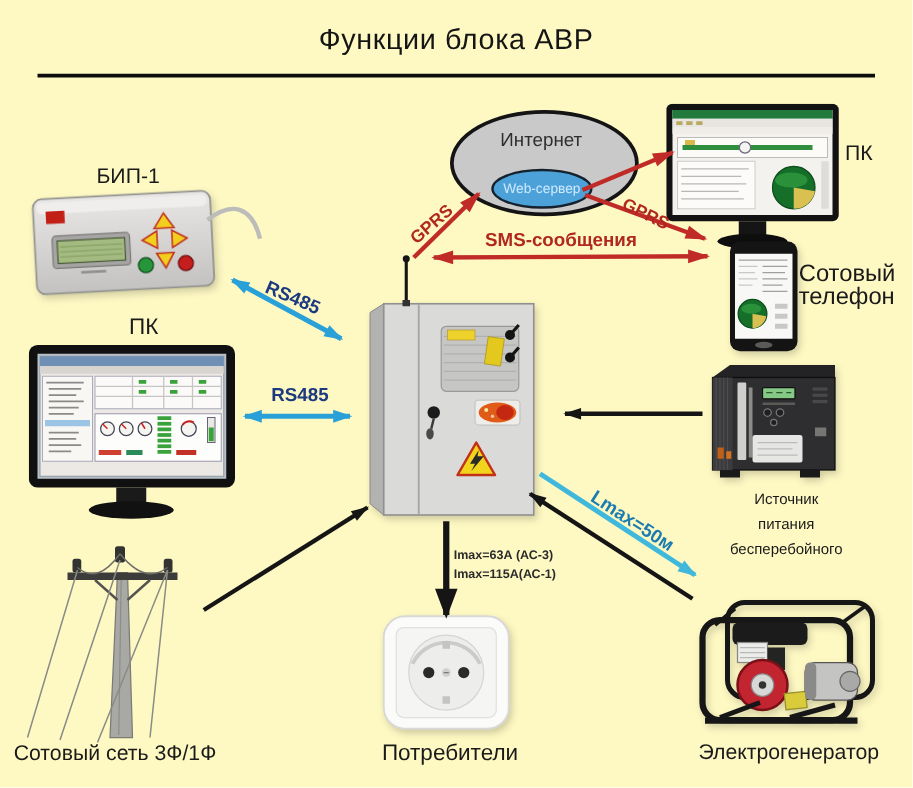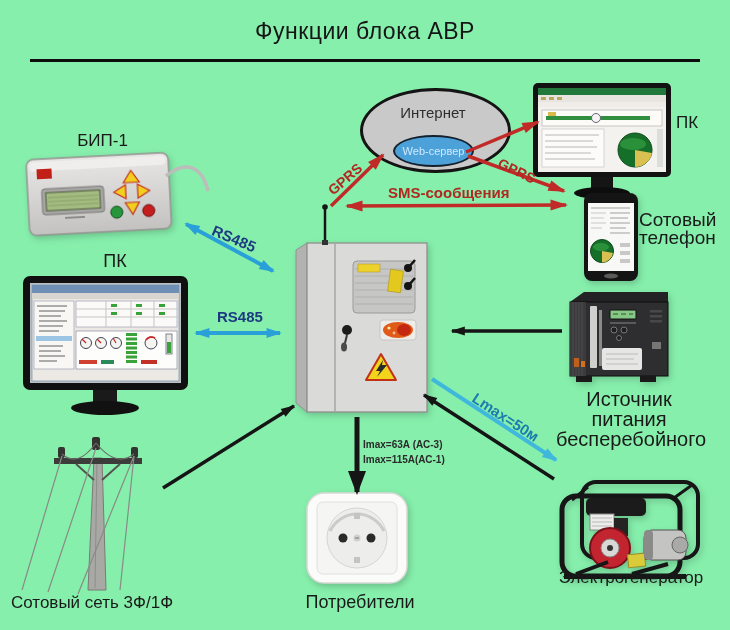--- a/index.html
+++ b/index.html
@@ -1,16 +1,16 @@
 <!DOCTYPE html>
 <html><head>
 <meta charset="utf-8">
 <style>
   html,body{margin:0;padding:0;background:#ffffff;}
-  .stage{position:relative;width:730px;height:630px;background:#86efac;overflow:hidden;
+  .stage{position:relative;width:730px;height:630px;background:#fef9c3;overflow:hidden;
          font-family:"Liberation Sans",sans-serif;}
   .title{position:absolute;left:0;top:18px;width:730px;text-align:center;
          font-size:23px;color:#151515;letter-spacing:.5px;}
   .rule{position:absolute;left:30px;top:59px;width:670px;height:3px;background:#0d0d0d;}
   .overlay{position:absolute;left:0;top:0;z-index:50;pointer-events:none;}
   .dev{position:absolute;z-index:10;}
   .lbl{position:absolute;z-index:60;color:#1a1a1a;white-space:nowrap;}
   .node-lbl{font-size:17px;text-align:center;}
   .link-lbl{font-weight:bold;}
   .rs485{color:#1c3a80;font-size:15px;}
@@ -312,21 +312,21 @@
           <rect x="88" y="29" width="12" height="2.5"></rect>
           <rect x="88" y="34" width="12" height="2.5"></rect>
         </g>
       <rect x="90" y="56" width="9" height="7" fill="#767674"></rect>
       <rect x="12" y="72" width="5" height="9" fill="#c06018"></rect>
         <rect x="19" y="75" width="4" height="6" fill="#d07020"></rect>
       <rect x="14" y="90" width="16" height="6" fill="#1a1a1a"></rect>
         <rect x="78" y="90" width="16" height="6" fill="#1a1a1a"></rect>
     </svg>
   </div>
-  <div class="lbl" style="left:556px;top:389px;width:146px;text-align:center;font-size:20px;line-height:20px;">
+  <div class="lbl" style="left:556px;top:389px;width:146px;text-align:center;font-size:12px;line-height:20px;">
     <div>Источник</div>
     <div>питания</div>
     <div>бесперебойного</div>
   </div>
 
   <div class="dev soft" style="left:556px;top:474px;">
     <svg width="150" height="112">
       <rect x="26" y="8" width="116" height="76" rx="14" fill="none" stroke="#161616" stroke-width="4"></rect>
       <rect x="6" y="22" width="118" height="80" rx="14" fill="none" stroke="#161616" stroke-width="5"></rect>
       <line x1="16" y1="26" x2="32" y2="13" stroke="#161616" stroke-width="3"></line>
@@ -348,21 +348,21 @@
       <g>
         <rect x="88" y="56" width="42" height="30" rx="8" fill="#c4c4c2" stroke="#555553"></rect>
         <rect x="88" y="56" width="9" height="30" rx="4" fill="#8a8a88"></rect>
         <circle cx="124" cy="71" r="8" fill="#a9a9a7" stroke="#666"></circle>
       </g>
       <rect x="8" y="100" width="122" height="5" fill="#161616"></rect>
       <line x1="20" y1="100" x2="52" y2="88" stroke="#161616" stroke-width="4"></line>
       <line x1="76" y1="100" x2="112" y2="90" stroke="#161616" stroke-width="4"></line>
     </svg>
   </div>
-  <div class="lbl node-lbl" style="left:556px;top:568px;width:150px;">Электрогенератор</div>
+  <div class="lbl node-lbl" style="left:556px;top:592px;width:150px;">Электрогенератор</div>
 
   <div class="dev soft" style="left:305px;top:489px;">
     <svg width="110" height="102">
       <rect x="2" y="4" width="100" height="90" rx="17" fill="#fbfbfa" stroke="#d8d8d6" stroke-width="1.5"></rect>
       <rect x="12" y="13" width="80" height="72" rx="6" fill="#f5f5f3" stroke="#e0e0de"></rect>
       <circle cx="52" cy="49" r="30" fill="#ededeb" stroke="#d5d5d3"></circle>
       <path d="M25,42 A30,30 0 0 1 79,42" fill="none" stroke="#bcbcba" stroke-width="3" opacity="0.7"></path>
       <circle cx="38" cy="49" r="4.5" fill="#2a2a28"></circle>
       <circle cx="66" cy="49" r="4.5" fill="#2a2a28"></circle>
       <circle cx="52" cy="49" r="3.5" fill="#cfcfcd" stroke="#99"></circle>

